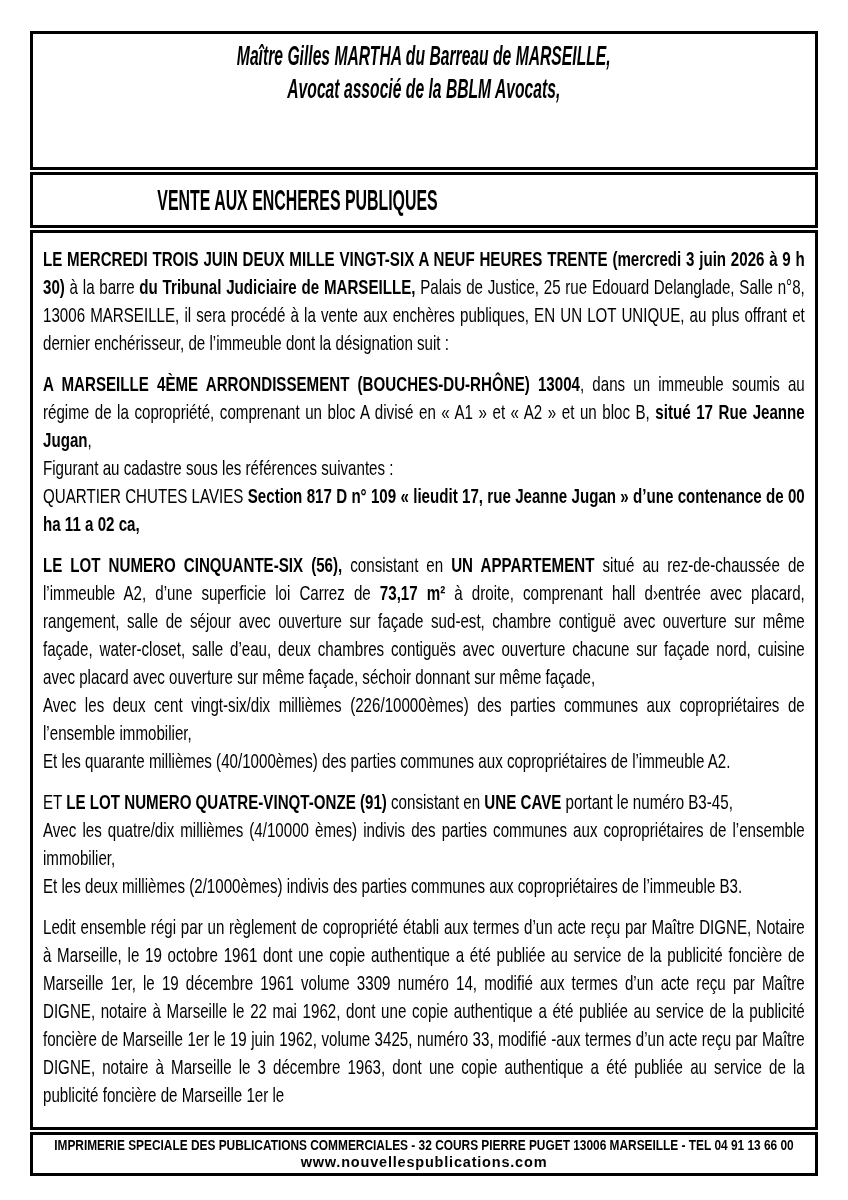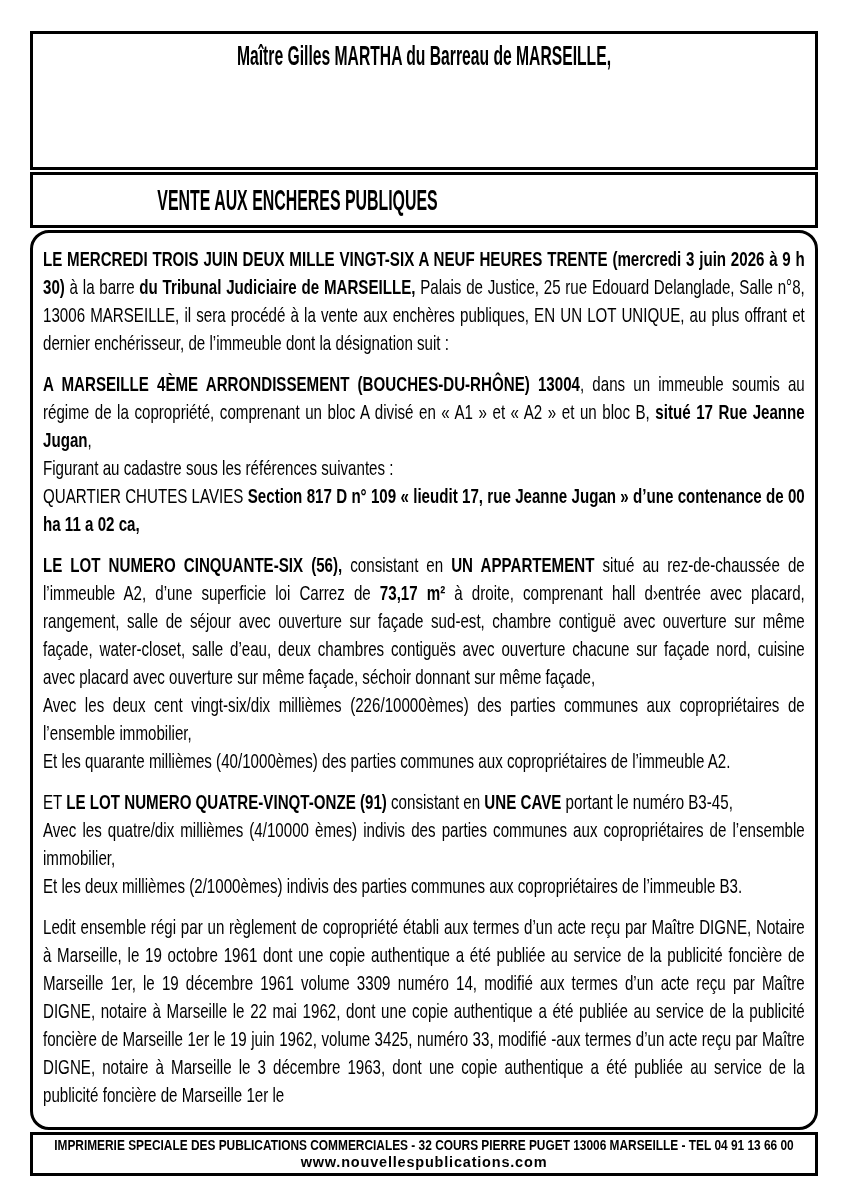--- a/index.html
+++ b/index.html
@@ -9,37 +9,37 @@
     overflow: hidden;
     font-family: "Liberation Sans", sans-serif;
     color: #000;
   }
   .page { position: relative; width: 848px; height: 1200px; background: #fff; }
   .sheet { position: absolute; left: 30px; top: 31px; width: 788px; }
   .box { border: 3px solid #000; background: #fff; width: 100%; overflow: hidden; }
 
   
   .header-box { height: 139px; margin-bottom: 2px; text-align: center; padding-top: 7px; }
-  .header-line { line-height: 29px; white-space: nowrap; }
+  .header-line { line-height: 29px; white-space: nowrap; font-style: italic; }
   .header-line > span {
     display: inline-block; white-space: nowrap;
     font-weight: bold; font-size: 28px;
     transform: scaleX(0.56); transform-origin: 50% 50%;
   }
 
   
   .title-box { height: 56px; margin-bottom: 2px; display: flex; align-items: center; justify-content: flex-start; }
   .title-box .title-text {
     display: inline-block; white-space: nowrap;
     font-weight: bold; font-size: 30px;
     transform: scaleX(0.53); transform-origin: 50% 50%;
   }
 
   
-  .body-box { height: 900px; margin-bottom: 2px; padding: 12px 12px 8px 10px; border-radius: 19px; }
+  .body-box { height: 900px; margin-bottom: 2px; padding: 12px 12px 8px 10px; }
   .condensed-block {
     width: 1058px;
     transform: scaleX(0.72); transform-origin: 0 0;
     font-size: 21px; line-height: 28px;
     text-align: justify;
   }
   .condensed-block p.para { margin: 0 0 13px 0; }
   .condensed-block b { font-weight: bold; }
 
   
@@ -54,20 +54,21 @@
   }
 </style>
 </head>
 <body>
 
 <div class="page">
   <div class="sheet">
 
     <div class="box header-box">
       <div class="header-line"><span>Maître Gilles MARTHA du Barreau de MARSEILLE,</span></div>
+      <div class="header-line"><span>Avocat associé de la BBLM Avocats,</span></div>
     </div>
 
     <div class="box title-box">
       <span class="title-text">VENTE AUX ENCHERES PUBLIQUES</span>
     </div>
 
     <div class="box body-box">
       <div class="condensed-block">
           <p class="para"><b>LE MERCREDI TROIS JUIN DEUX MILLE VINGT-SIX A NEUF HEURES TRENTE (mercredi 3 juin 2026 à 9 h 30)</b><span> à la barre </span><b>du Tribunal Judiciaire de MARSEILLE,</b><span> Palais de Justice, 25 rue Edouard Delanglade, Salle n°8, 13006 MARSEILLE, il sera procédé à la vente aux enchères publiques, EN UN LOT UNIQUE, au plus offrant et dernier enchérisseur, de l’immeuble dont la désignation suit :</span></p>
           <p class="para"><b>A MARSEILLE 4ÈME ARRONDISSEMENT (BOUCHES-DU-RHÔNE) 13004</b><span>, dans un immeuble soumis au régime de la copropriété, comprenant un bloc A divisé en « A1 » et « A2 » et un bloc B, </span><b>situé 17 Rue Jeanne Jugan</b><span>,</span><br><span>Figurant au cadastre sous les références suivantes :</span><br><span>QUARTIER CHUTES LAVIES </span><b>Section 817 D n° 109 « lieudit 17, rue Jeanne Jugan » d’une contenance de 00 ha 11 a 02 ca,</b></p>

